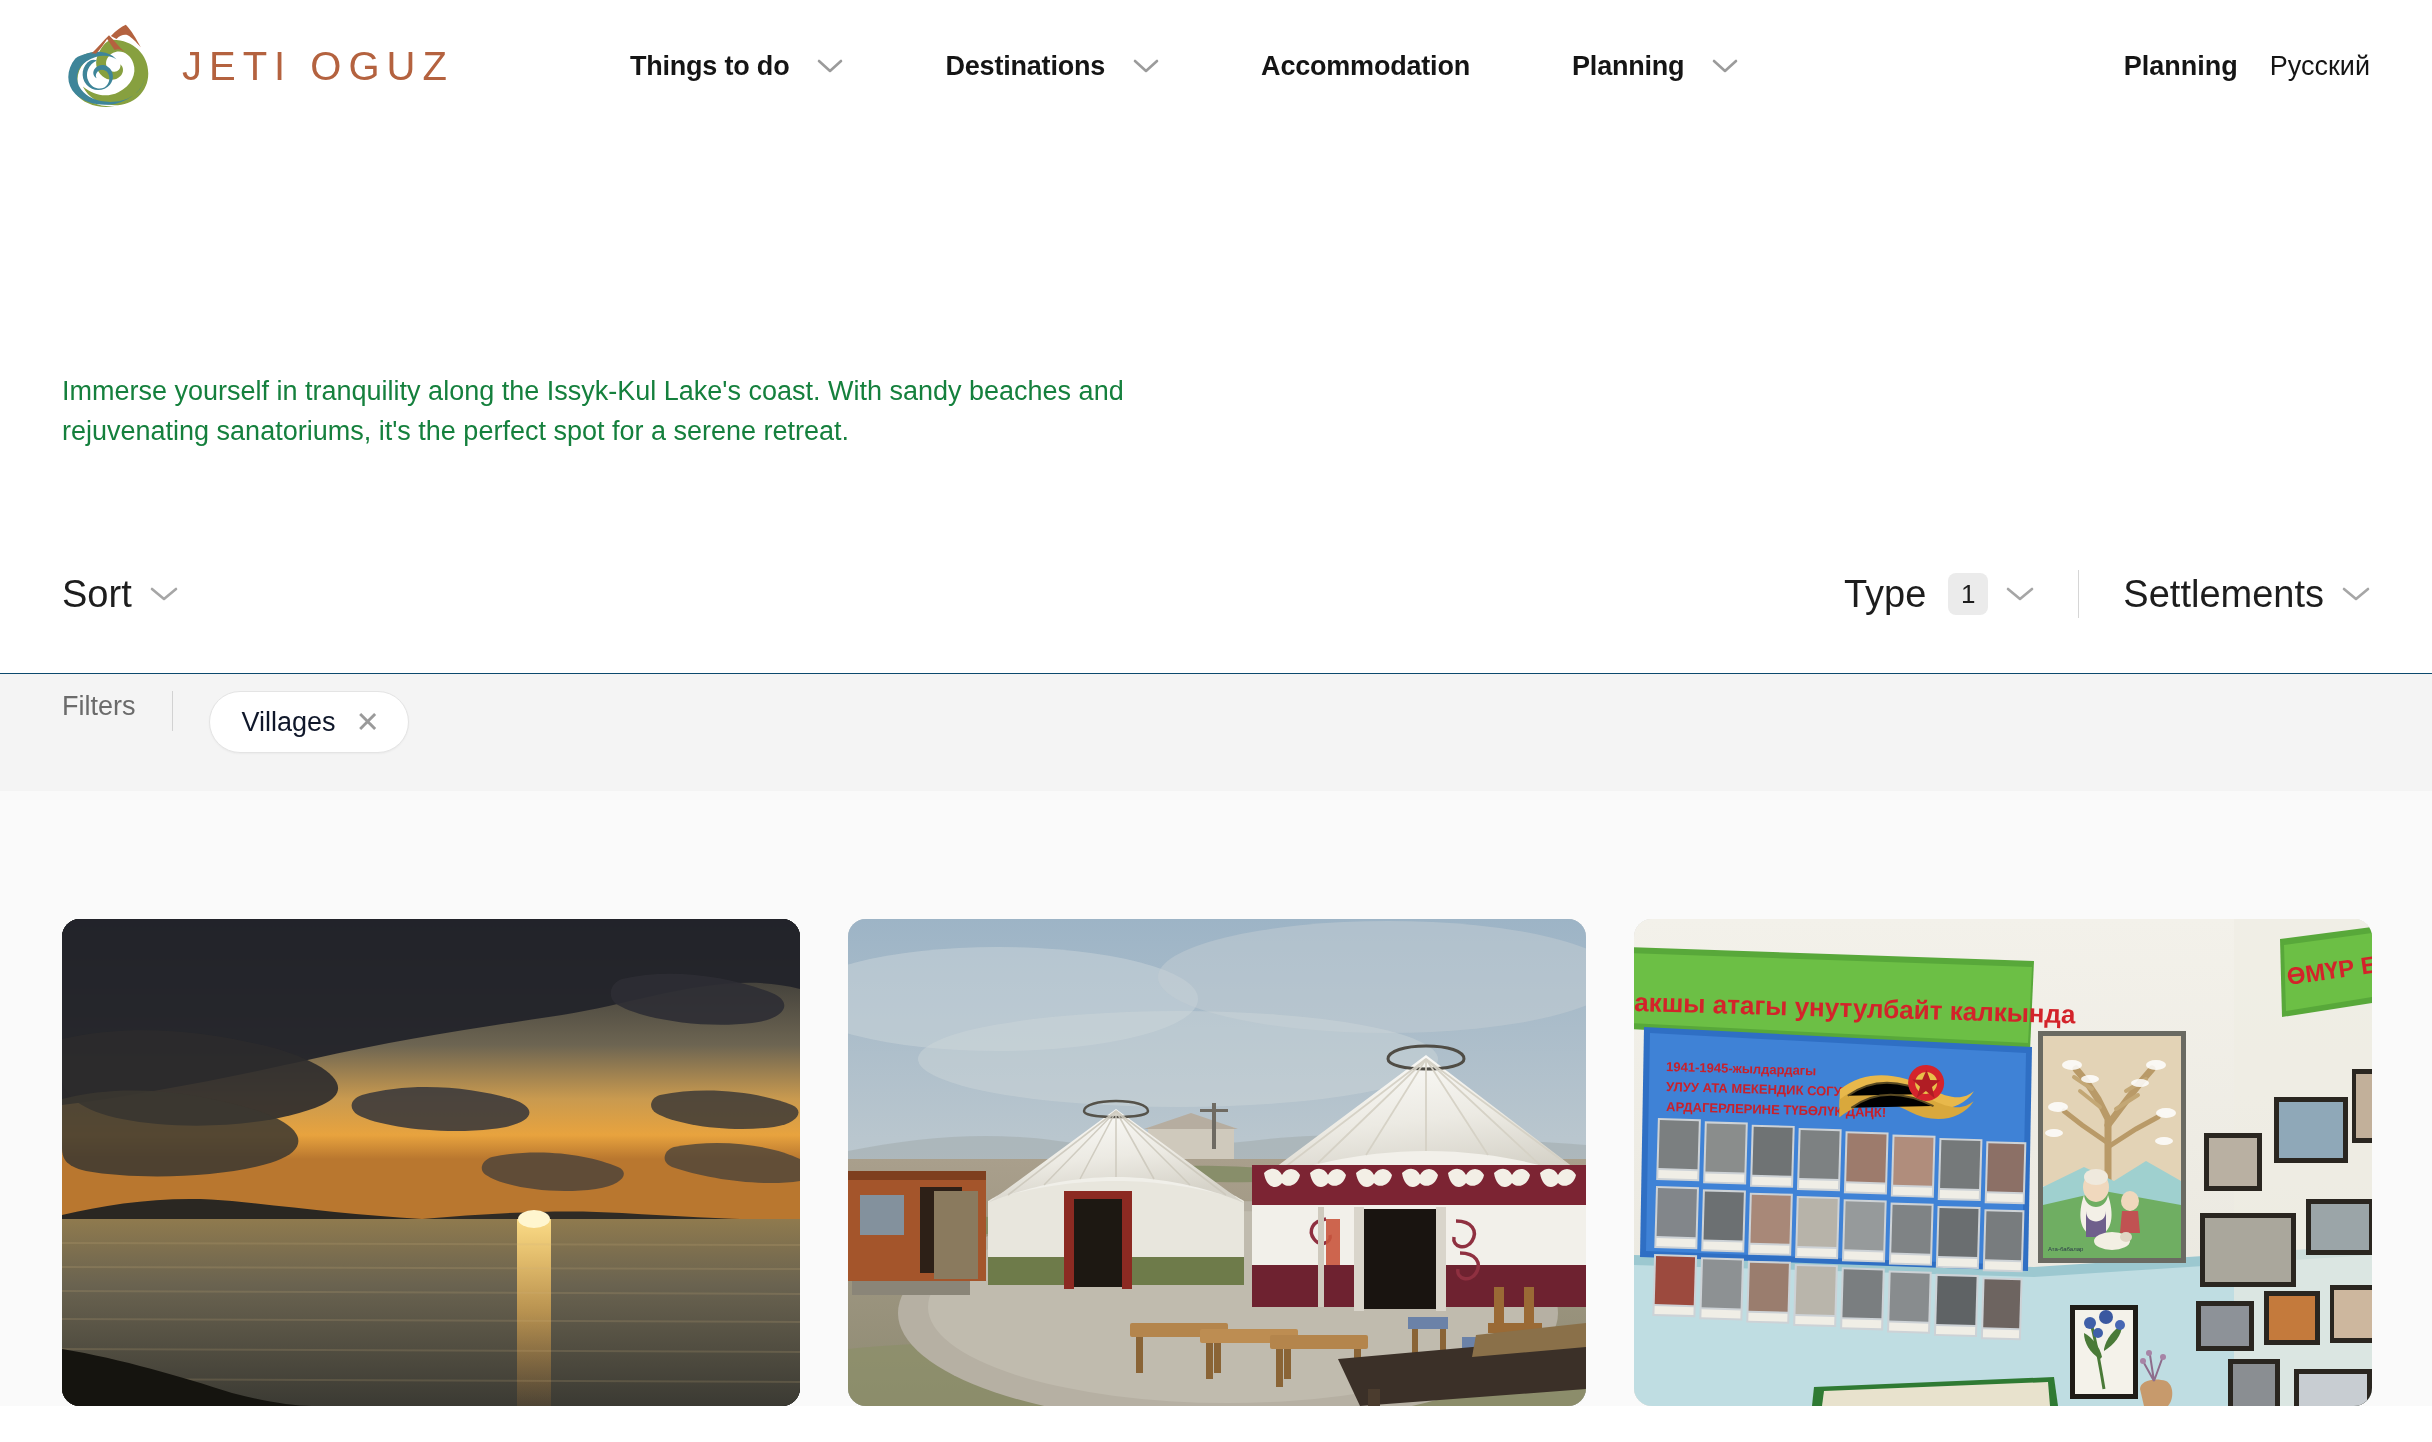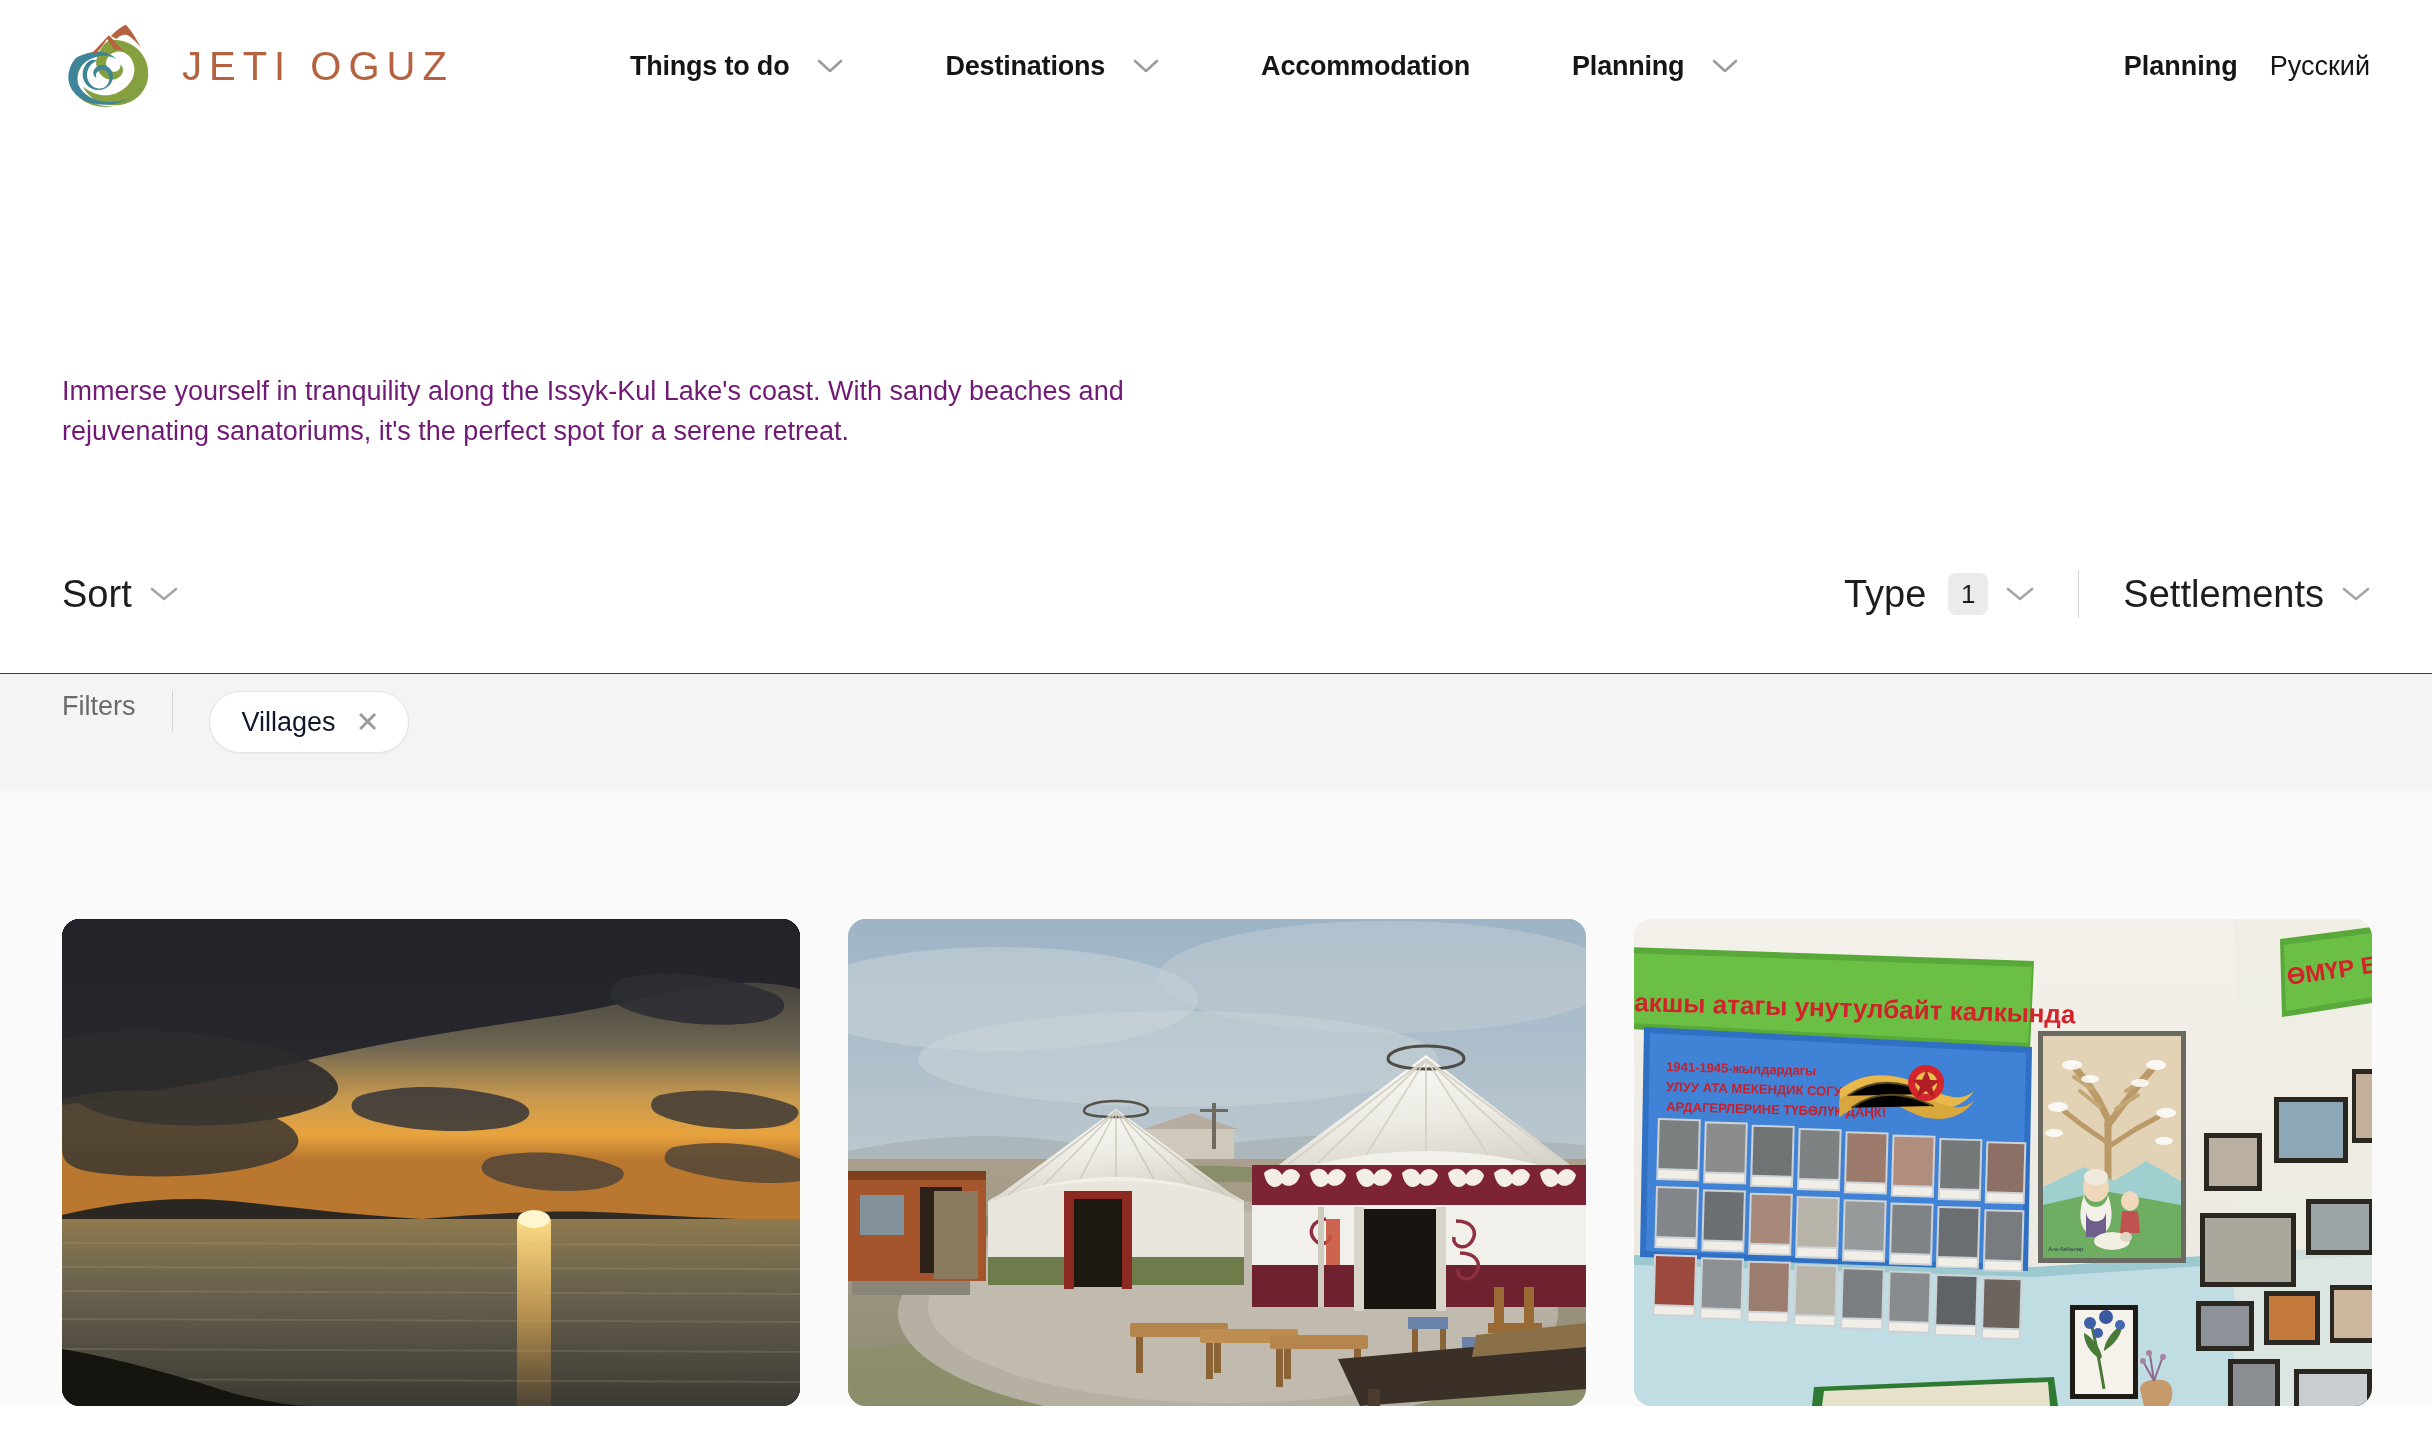--- a/index.html
+++ b/index.html
@@ -83,21 +83,21 @@
     font-size: 62px;
     font-weight: bold;
     color: #0d0d0d;
     letter-spacing: -1.4px;
     line-height: 1.0;
   }
   .hero p {
     margin-top: 58px;
     font-size: 27px;
     line-height: 1.47;
-    color: #701a75;
+    color: #15803d;
     max-width: 1130px;
   }
 
   
   .controls {
     margin-top: 112px;
     padding: 0 62px;
     height: 62px;
     display: flex;
     align-items: center;

